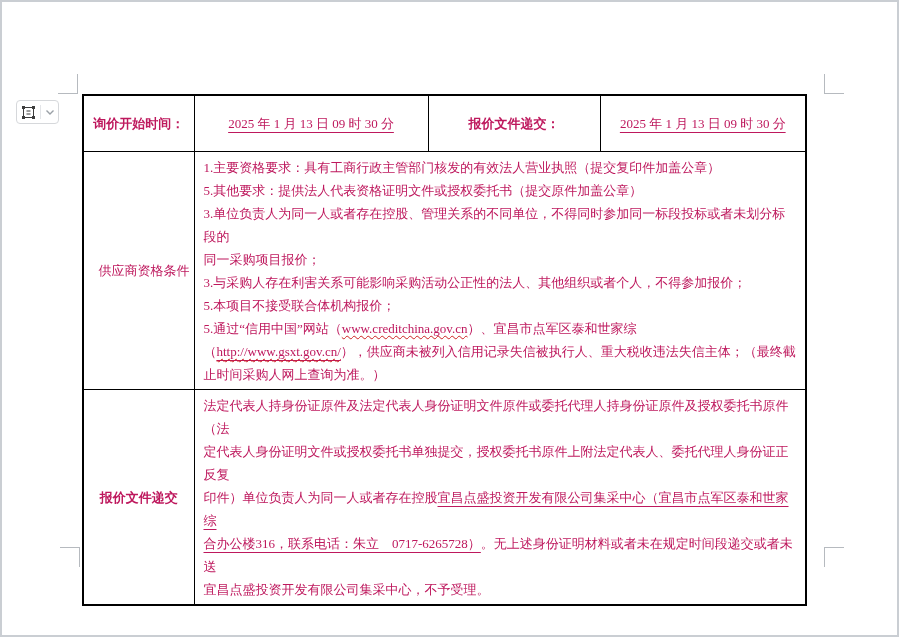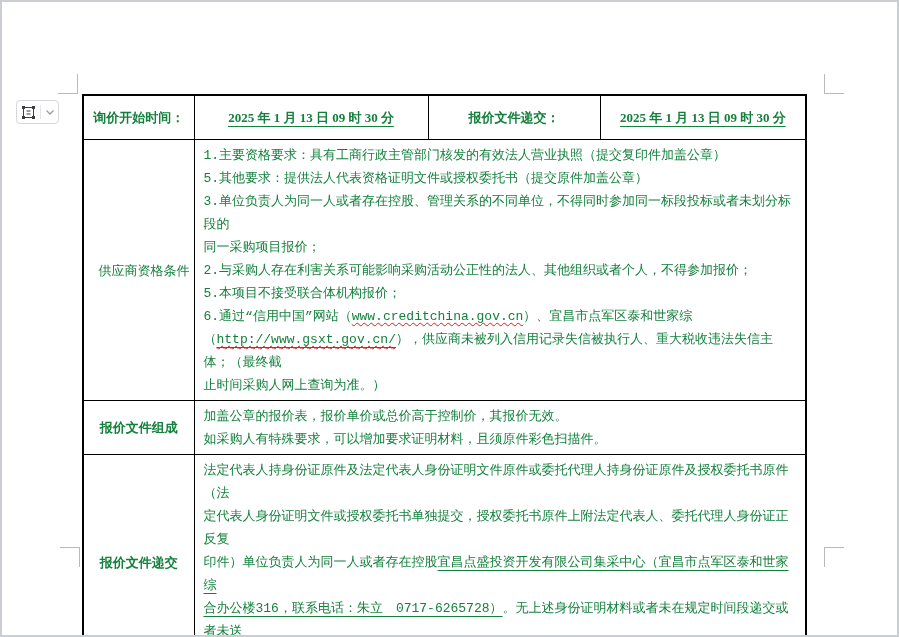--- a/index.html
+++ b/index.html
@@ -4,21 +4,21 @@
 <style>
   * { margin: 0; padding: 0; box-sizing: border-box; }
   html, body { background: #ffffff; }
   .canvas {
     position: relative;
     width: 899px;
     height: 637px;
     background: #ffffff;
     border: 2px solid #caced3;
     font-family: "Liberation Serif", "DejaVu Serif", serif;
-    color: #15803d;
+    color: #be185d;
     overflow: hidden;
   }
 
   
   .float-btn {
     position: absolute;
     left: 14px; top: 98px;
     width: 43px; height: 24px;
     background: #ffffff;
     border: 1px solid #d6d8db;
@@ -55,22 +55,22 @@
   table.doc { border: 2px solid #000; }
   table.doc td { border: 1px solid #000; vertical-align: middle; }
 
   td.label-cell {
     text-align: center;
     font-family: "Liberation Sans", "DejaVu Sans", sans-serif;
     font-weight: 700;
     padding: 2px 4px;
   }
   td.label-cell.regular { font-weight: 400; font-family: "Liberation Serif", "DejaVu Serif", serif; text-align: right; }
-  td.value-cell { text-align: center; padding: 10px 4px; font-weight: bold; }
-  td.content-cell { padding: 4px 8px 3px 9px; vertical-align: middle; font-family: Liberation Mono, monospace; }
+  td.value-cell { text-align: center; padding: 16px 4px; }
+  td.content-cell { padding: 4px 8px 3px 9px; vertical-align: middle; }
 
   .r1 { height: 37px; }
   .r2 { height: 217px; }
   .r3 { height: 53px; }
   .r4 { height: 118px; }
 
   .u {
     text-decoration: underline;
     text-decoration-thickness: 1px;
     text-underline-offset: 4px;
@@ -140,39 +140,32 @@
       </td>
     </tr>
 
     <tr class="r2">
       <td class="label-cell regular">供应商资格条件</td>
       <td class="content-cell" colspan="3">
         <span class="line">1.主要资格要求：具有工商行政主管部门核发的有效法人营业执照（提交复印件加盖公章）</span>
         <span class="line">5.其他要求：提供法人代表资格证明文件或授权委托书（提交原件加盖公章）</span>
         <span class="line">3.单位负责人为同一人或者存在控股、管理关系的不同单位，不得同时参加同一标段投标或者未划分标段的</span>
         <span class="line">同一采购项目报价；</span>
-        <span class="line">2.与采购人存在利害关系可能影响采购活动公正性的法人、其他组织或者个人，不得参加报价；</span>
+        <span class="line">3.与采购人存在利害关系可能影响采购活动公正性的法人、其他组织或者个人，不得参加报价；</span>
         <span class="line">5.本项目不接受联合体机构报价；</span>
         <span class="line">
-          <span>6.通过“信用中国”网站（</span><span class="spell">www.creditchina.gov.cn</span><span>）、宜昌市点军区泰和世家综</span>
+          <span>5.通过“信用中国”网站（</span><span class="spell">www.creditchina.gov.cn</span><span>）、宜昌市点军区泰和世家综</span>
         </span>
         <span class="line">
           <span>（</span><span class="u-wrap"><span class="spell">http://www.gsxt.gov.cn/</span></span><span>），供应商未被列入信用记录失信被执行人、重大税收违法失信主体；（最终截</span>
         </span>
         <span class="line">止时间采购人网上查询为准。）</span>
       </td>
     </tr>
 
-    <tr class="r3">
-      <td class="label-cell">报价文件组成</td>
-      <td class="content-cell" colspan="3">
-        <span class="line">加盖公章的报价表，报价单价或总价高于控制价，其报价无效。</span>
-        <span class="line">如采购人有特殊要求，可以增加要求证明材料，且须原件彩色扫描件。</span>
-      </td>
-    </tr>
 
     <tr class="r4">
       <td class="label-cell">报价文件递交</td>
       <td class="content-cell" colspan="3">
         <span class="line">法定代表人持身份证原件及法定代表人身份证明文件原件或委托代理人持身份证原件及授权委托书原件（法</span>
         <span class="line">定代表人身份证明文件或授权委托书单独提交，授权委托书原件上附法定代表人、委托代理人身份证正反复</span>
         <span class="line">
           <span>印件）单位负责人为同一人或者存在控股</span><span class="u">宜昌点盛投资开发有限公司集采中心（宜昌市点军区泰和世家综</span>
         </span>
         <span class="line">

